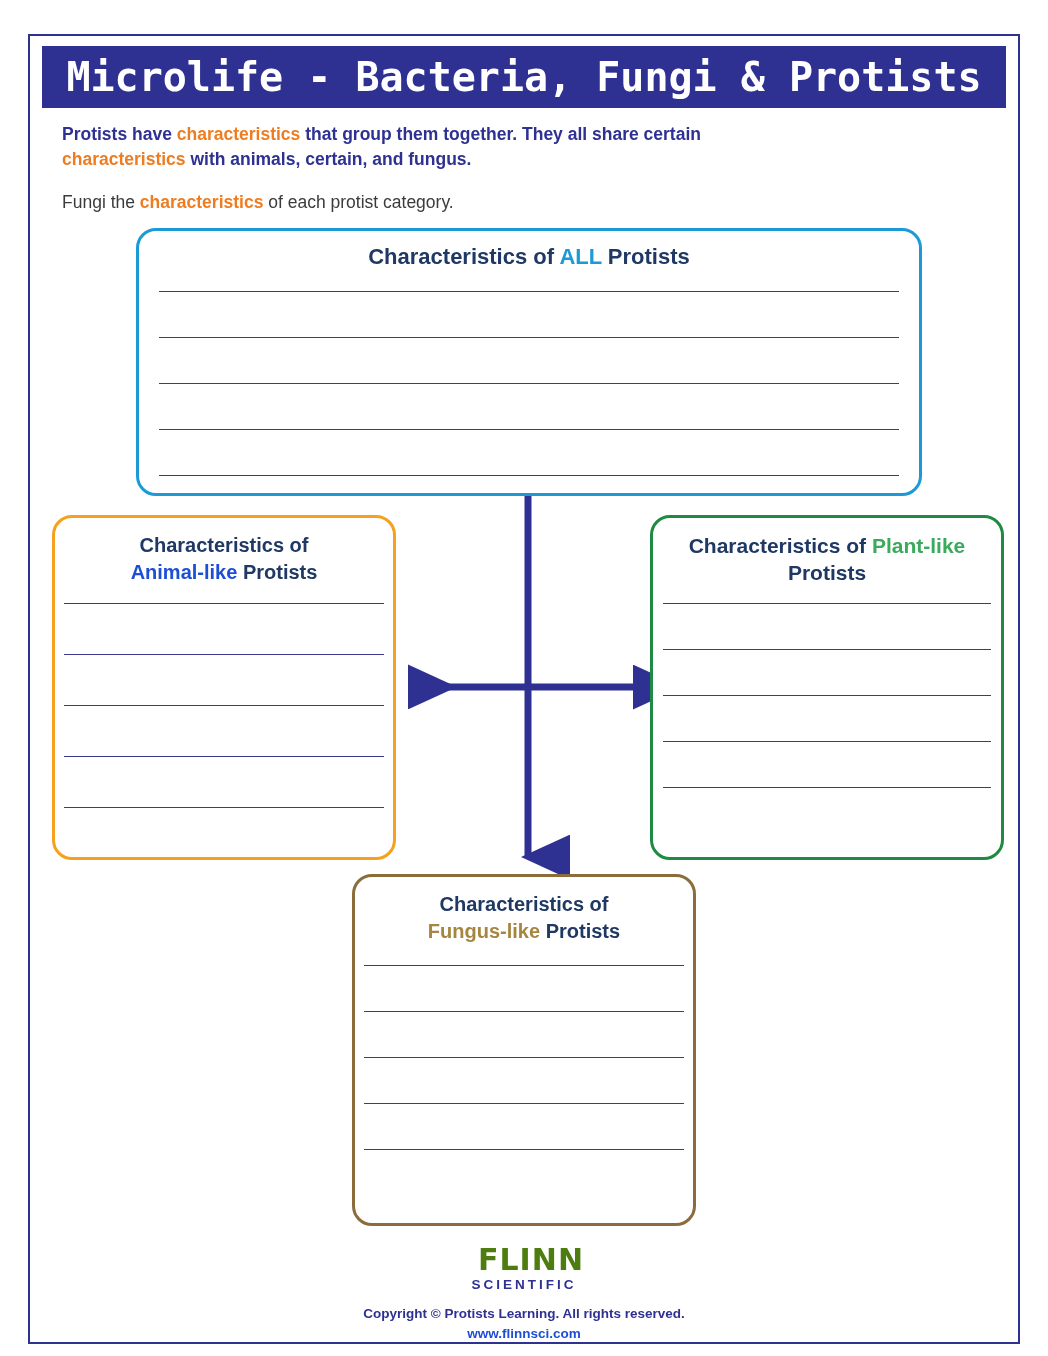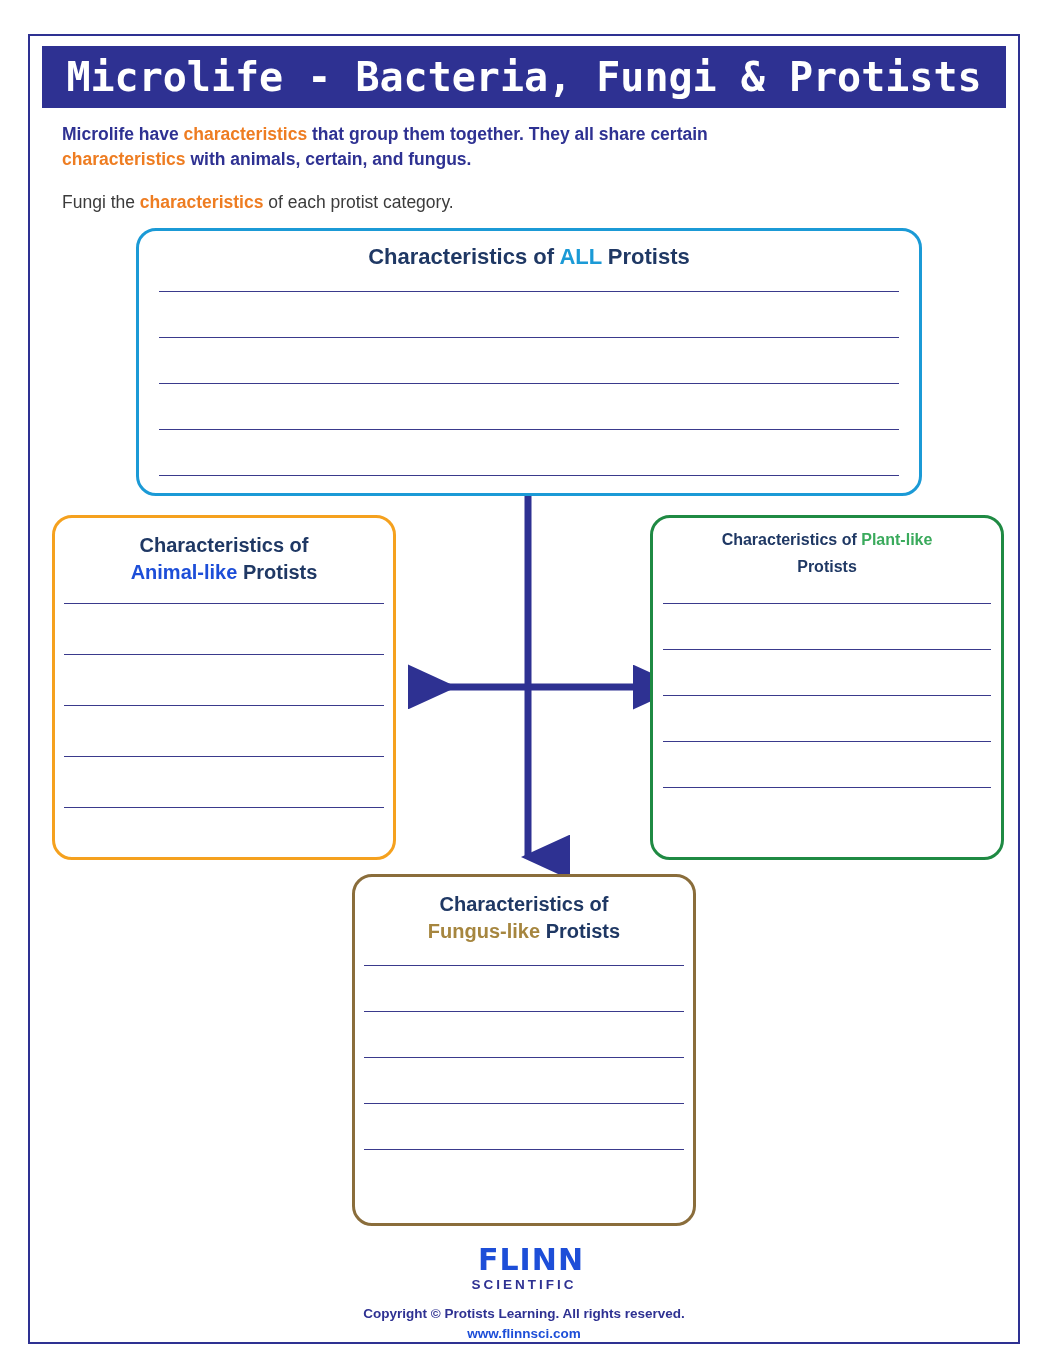--- a/index.html
+++ b/index.html
@@ -137,22 +137,22 @@
 
   
   #box-plant {
     left: 650px;
     top: 503px;
     width: 354px;
     height: 345px;
     border-color: #1f8a43;
   }
   #box-plant .box-title {
-    margin-top: 8px;
-    font-size: 16px;
+    margin-top: 14px;
+    font-size: 21px;
   }
   #box-plant .box-title .kw { color: #3aaa5c; }
   #box-plant .lines { top: 85px; }
   #box-plant .wline { width: 328px; margin-bottom: 45px; }
 
   
   #box-fungus {
     left: 352px;
     top: 862px;
     width: 344px;
@@ -179,21 +179,21 @@
   
   .footer {
     position: absolute;
     left: 0;
     top: 1232px;
     width: 1048px;
     text-align: center;
   }
   .flinn-logo {
     font-family: "DejaVu Sans", sans-serif;
-    color: #1d4ed8;
+    color: #4d7c0f;
     font-weight: bold;
     font-size: 30px;
     letter-spacing: 1px;
     line-height: 32px;
     padding-left: 14px;
   }
   .flinn-sub {
     color: #2e3192;
     font-weight: bold;
     font-size: 13.5px;
@@ -219,21 +219,21 @@
 
 <div class="page">
 
   <div class="sheet-border"></div>
 
   <div class="title-bar">
     <span class="title-text">Microlife - Bacteria, Fungi &amp; Protists</span>
   </div>
 
   <div class="intro">
-    <span>Microlife have </span><span class="hl">characteristics</span><span> that group them together. They all share certain</span><br>
+    <span>Protists have </span><span class="hl">characteristics</span><span> that group them together. They all share certain</span><br>
     <span class="hl">characteristics</span><span> with animals, certain, and fungus.</span>
   </div>
 
   <div class="instruction">
     <span class="plain">Fungi the </span><span class="hl-b">characteristics</span><span class="plain"> of each protist category.</span>
   </div>
 
   <svg class="connectors" viewBox="0 0 1048 1356">
     <defs>
       <marker id="ah-down" markerWidth="10" markerHeight="10" refX="3.2" refY="6" orient="auto">

